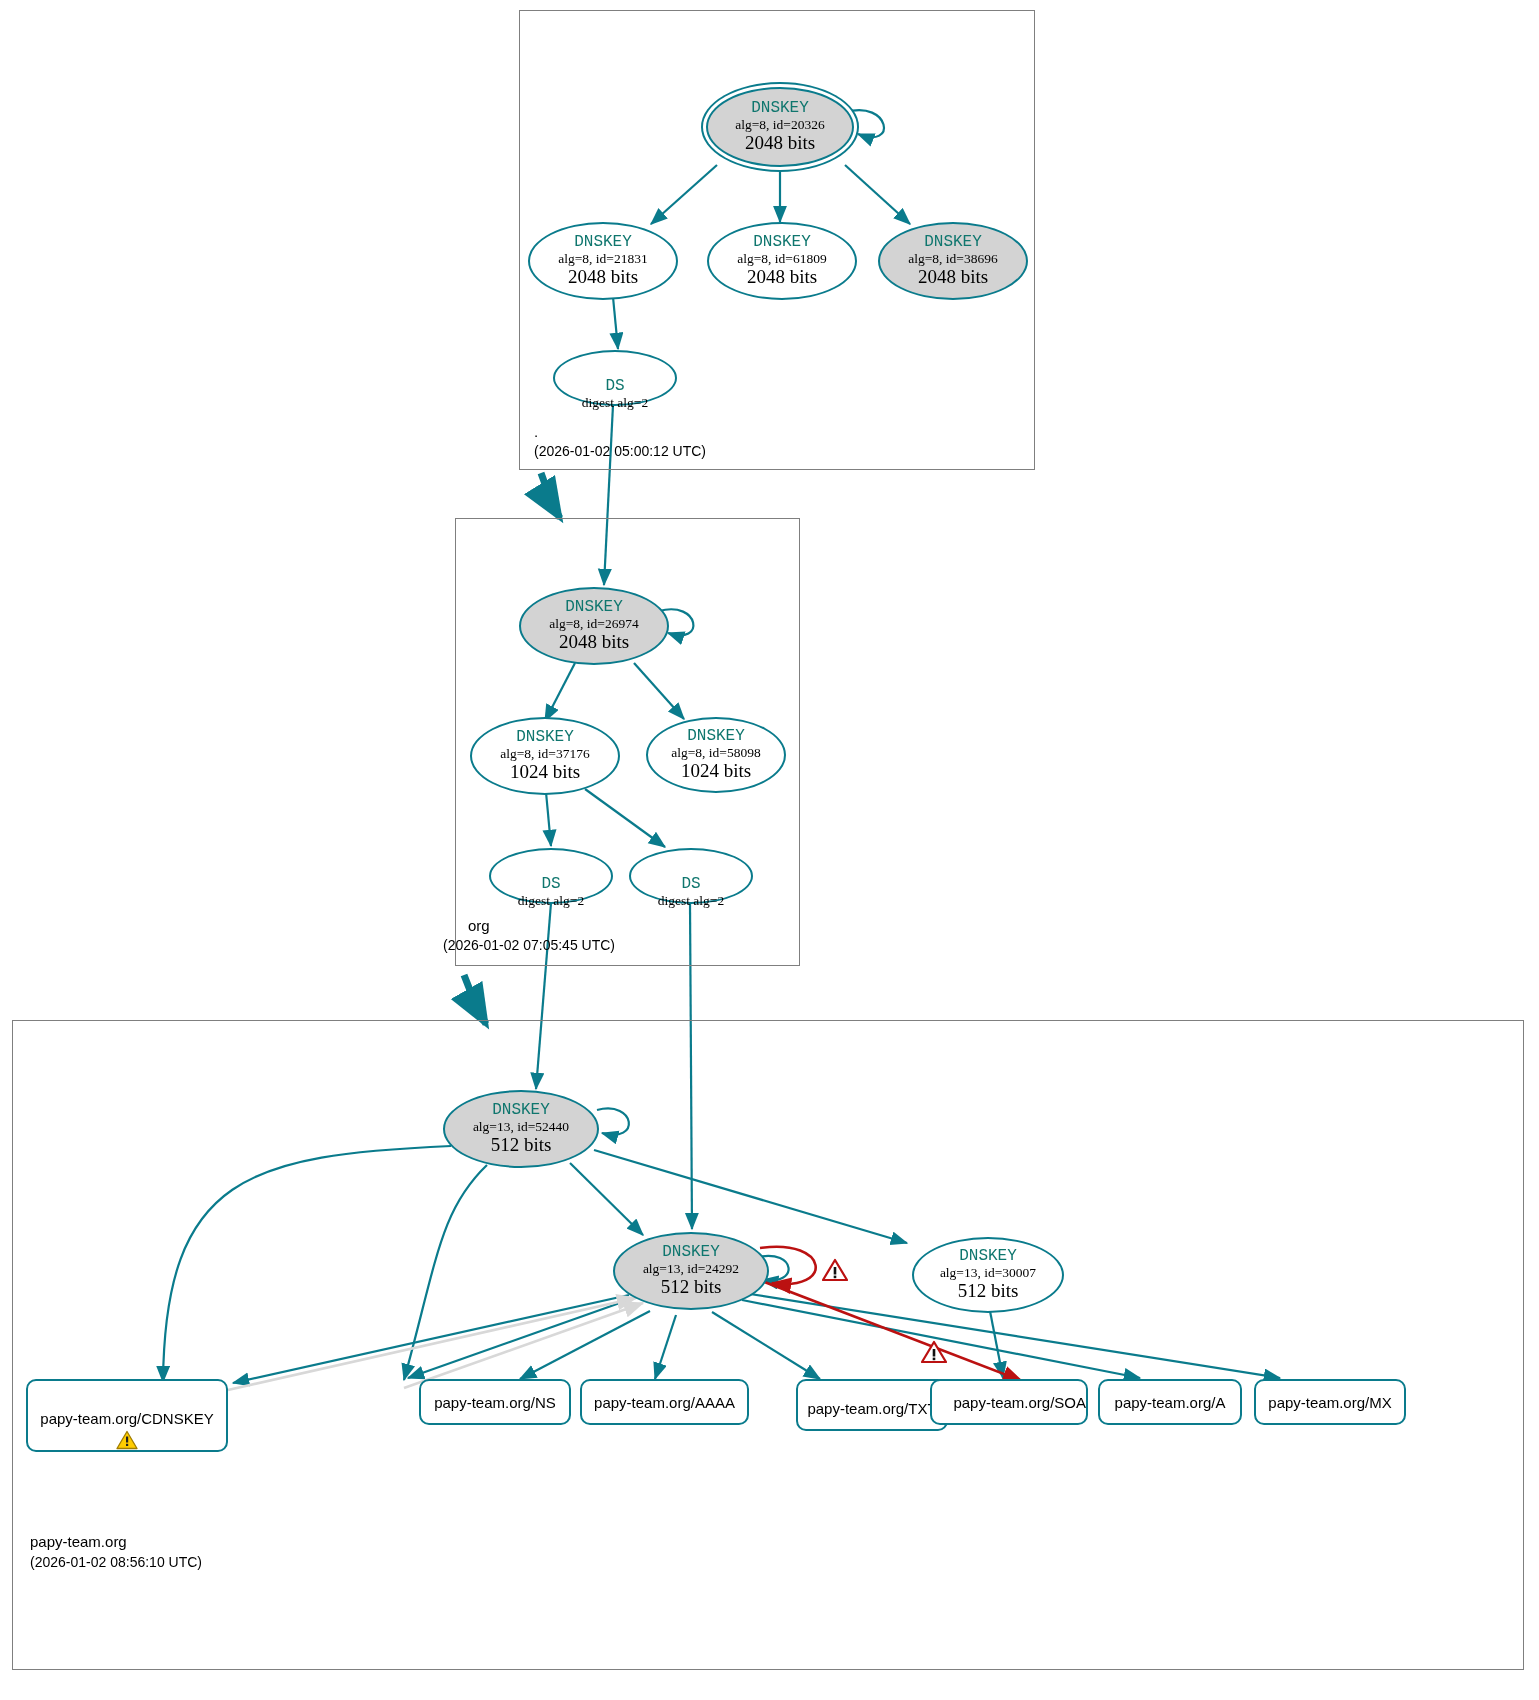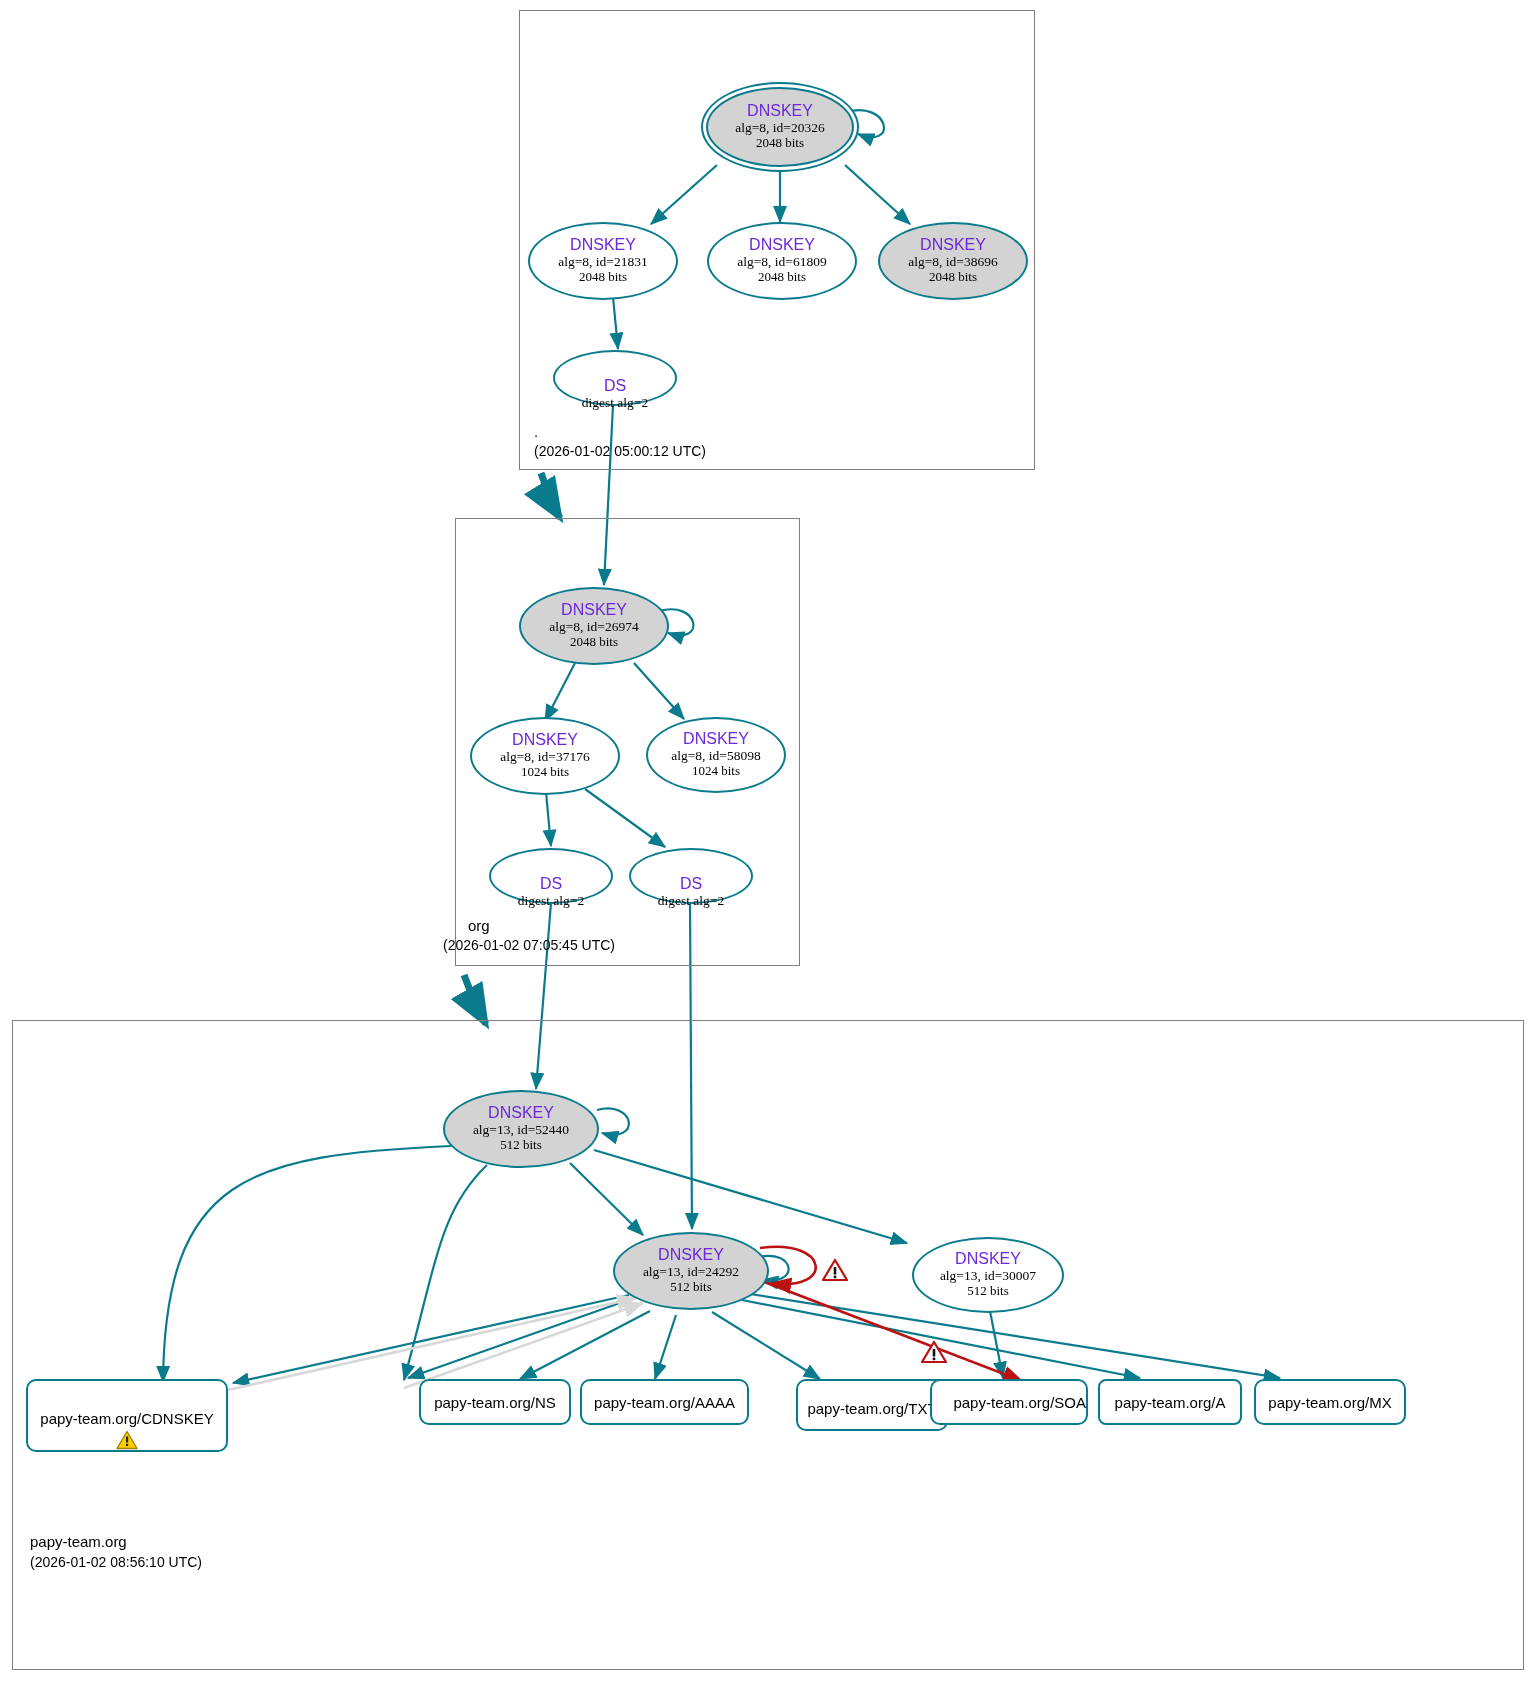--- a/index.html
+++ b/index.html
@@ -11,23 +11,23 @@
   .zone-label{position:absolute;font-family:"Liberation Sans", sans-serif;font-size:15px;color:#000;white-space:nowrap;}
   .zone-time{position:absolute;font-family:"Liberation Sans", sans-serif;font-size:14px;color:#000;white-space:nowrap;}
 
   .node{position:absolute;display:flex;flex-direction:column;align-items:center;justify-content:center;
         text-align:center;box-sizing:border-box;}
 
   .ellipse-node{border:2px solid #0a7b8c;border-radius:50%;background:#ffffff;}
   .ellipse-node.shaded{background:#d3d3d3;}
   .ellipse-node.dbl{box-shadow:0 0 0 3px #ffffff, 0 0 0 5px #0a7b8c;}
 
-  .n-title{font-family:Liberation Sans, sans-serif;font-size:16px;color:#6d28d9;line-height:1.05;}
+  .n-title{font-family:Liberation Mono, monospace;font-size:16px;color:#0f766e;line-height:1.05;}
   .n-sub{font-family:"Liberation Serif", serif;font-size:13.5px;color:#000;line-height:1.15;}
-  .n-sub2{font-family:"Liberation Serif", serif;font-size:13px;color:#000;line-height:1.15;}
+  .n-sub2{font-family:"Liberation Serif", serif;font-size:19px;color:#000;line-height:1.15;}
 
   .ds-node .n-title{font-size:16px;margin-top:32px;}
   .ds-node .n-sub{font-size:13.5px;}
 
   .rr-node{border:2px solid #0a7b8c;border-radius:10px;background:#ffffff;
            display:flex;flex-direction:column;align-items:center;justify-content:flex-end;padding-top:7px;}
   .rr-label{font-family:"Liberation Sans", sans-serif;font-size:15px;color:#000;white-space:nowrap;}
 
   .warn-tri{width:22px;height:20px;position:relative;margin-top:3px;}
   .warn-tri svg{display:block;}
@@ -262,21 +262,21 @@
   </div>
 
   <div class="rr-node" style="position:absolute;left:764px;top:1379px;width:148px;height:42px;justify-content:center;padding-top:6px;margin-left:32px;">
     <div class="rr-label">papy-team.org/TXT</div>
   </div>
 
   <div class="rr-node" style="position:absolute;left:930px;top:1379px;width:154px;height:42px;justify-content:center;padding-top:0;align-items:flex-end;">
     <div class="rr-label">papy-team.org/SOA</div>
   </div>
 
-  <div class="rr-node" style="position:absolute;left:1098px;top:1379px;width:140px;height:42px;justify-content:center;padding-top:0;border-radius:8px;">
+  <div class="rr-node" style="position:absolute;left:1098px;top:1379px;width:140px;height:42px;justify-content:center;padding-top:0;">
     <div class="rr-label">papy-team.org/A</div>
   </div>
 
   <div class="rr-node" style="position:absolute;left:1254px;top:1379px;width:148px;height:42px;justify-content:center;padding-top:0;">
     <div class="rr-label">papy-team.org/MX</div>
   </div>
 
 </div>
 
 </body></html>

